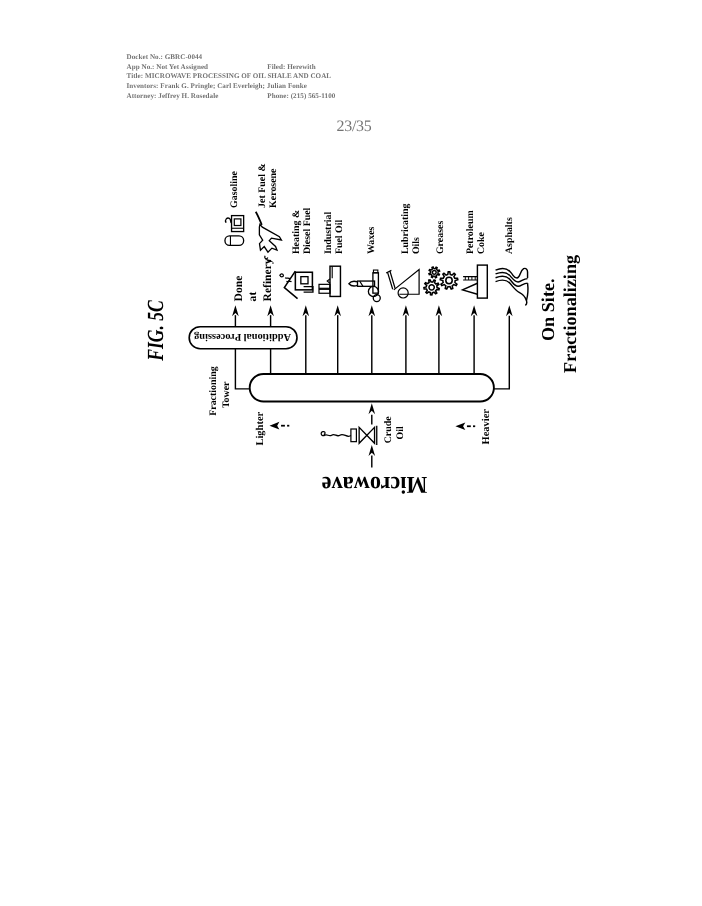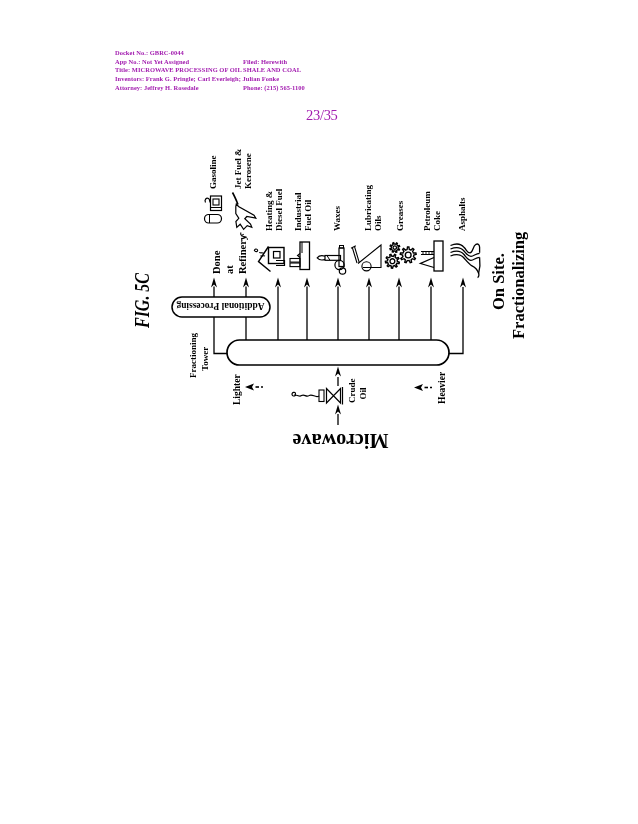--- a/index.html
+++ b/index.html
@@ -1,16 +1,16 @@
 <!DOCTYPE html>
 <html><head><meta charset="utf-8">
 <style>
 html,body{margin:0;padding:0;background:#fff;}
 #page{position:relative;width:584px;height:824px;background:#fff;overflow:hidden;
- font-family:"Liberation Serif", serif;color:#a21caf;padding-left:46px;}
+ font-family:"Liberation Serif", serif;color:#737373;padding-left:46px;}
 .hl{position:absolute;font-size:6.45px;font-weight:bold;white-space:nowrap;letter-spacing:0.05px;}
 </style></head>
 <body>
 <div id="page">
 <div class="hl" style="left:115px;top:48.6px;">Docket No.: GBRC-0044</div>
 <div class="hl" style="left:115px;top:57.5px;">App No.: Not Yet Assigned</div>
 <div class="hl" style="left:243px;top:57.5px;">Filed: Herewith</div>
 <div class="hl" style="left:115px;top:66.4px;">Title: MICROWAVE PROCESSING OF OIL SHALE AND COAL</div>
 <div class="hl" style="left:115px;top:75.3px;">Inventors: Frank G. Pringle; Carl Everleigh; Julian Fonke</div>
 <div class="hl" style="left:115px;top:84.2px;">Attorney: Jeffrey H. Rosedale</div>

